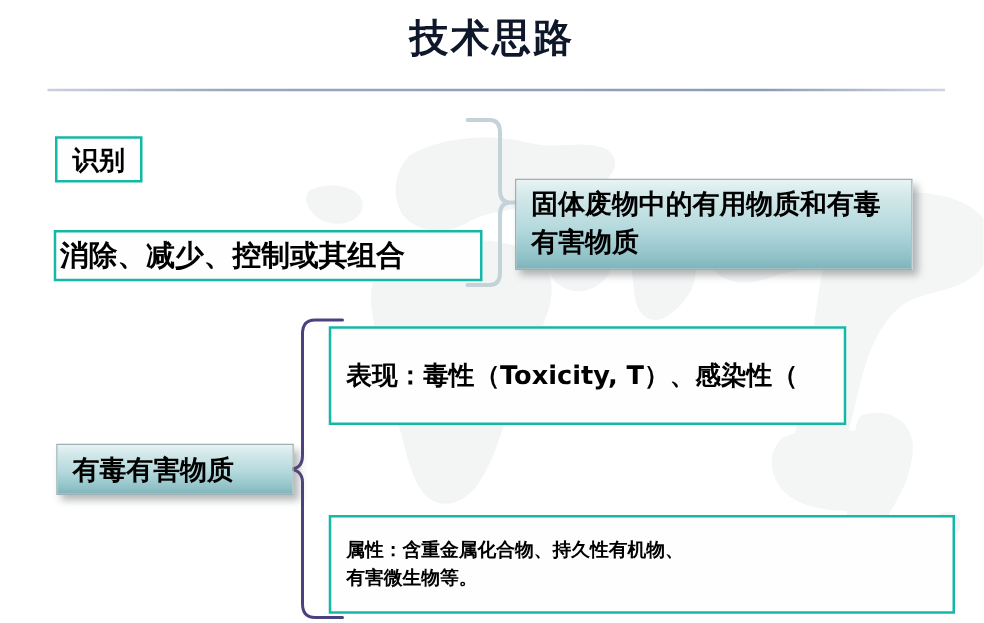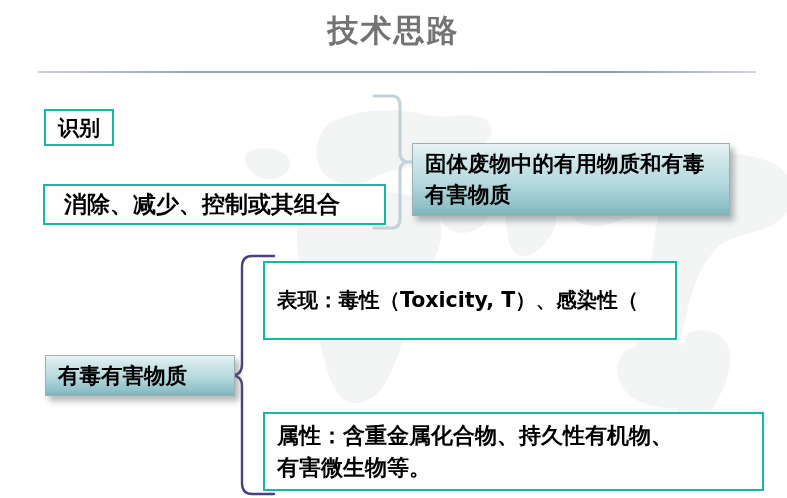--- a/index.html
+++ b/index.html
@@ -29,21 +29,21 @@
 
   
   #title {
     position: absolute;
     left: 0;
     top: 10px;
     width: 787px;
     text-align: center;
     font-size: 31px;
     font-weight: bold;
-    color: #737373;
+    color: #0f172a;
     letter-spacing: 2px;
     font-family: "DejaVu Sans", "Liberation Sans", sans-serif;
   }
   #title-rule {
     position: absolute;
     left: 38px;
     top: 71px;
     width: 718px;
     height: 2px;
     background: linear-gradient(to right, #c9cfdd 0%, #9aa6bd 20%, #8e9bb4 80%, #cfd5e2 100%);
@@ -68,21 +68,21 @@
     height: 37px;
     justify-content: center;
     font-size: 21px;
   }
 
   #box-eliminate {
     left: 43px;
     top: 184px;
     width: 343px;
     height: 41px;
-    padding-left: 19px;
+    padding-left: 3px;
     font-size: 23px;
     letter-spacing: 0px;
   }
 
   #box-manifestation {
     left: 263px;
     top: 261px;
     width: 414px;
     height: 79px;
     padding: 4px 8px 4px 12px;
@@ -90,21 +90,21 @@
     line-height: 1.42;
     align-items: center;
   }
 
   #box-attribute {
     left: 263px;
     top: 412px;
     width: 501px;
     height: 79px;
     padding: 4px 8px 4px 12px;
-    font-size: 22px;
+    font-size: 15px;
     line-height: 1.42;
     align-items: center;
   }
 
   .pbox .txt { display: block; }
 
   
   .tbox {
     position: absolute;
     box-sizing: border-box;

